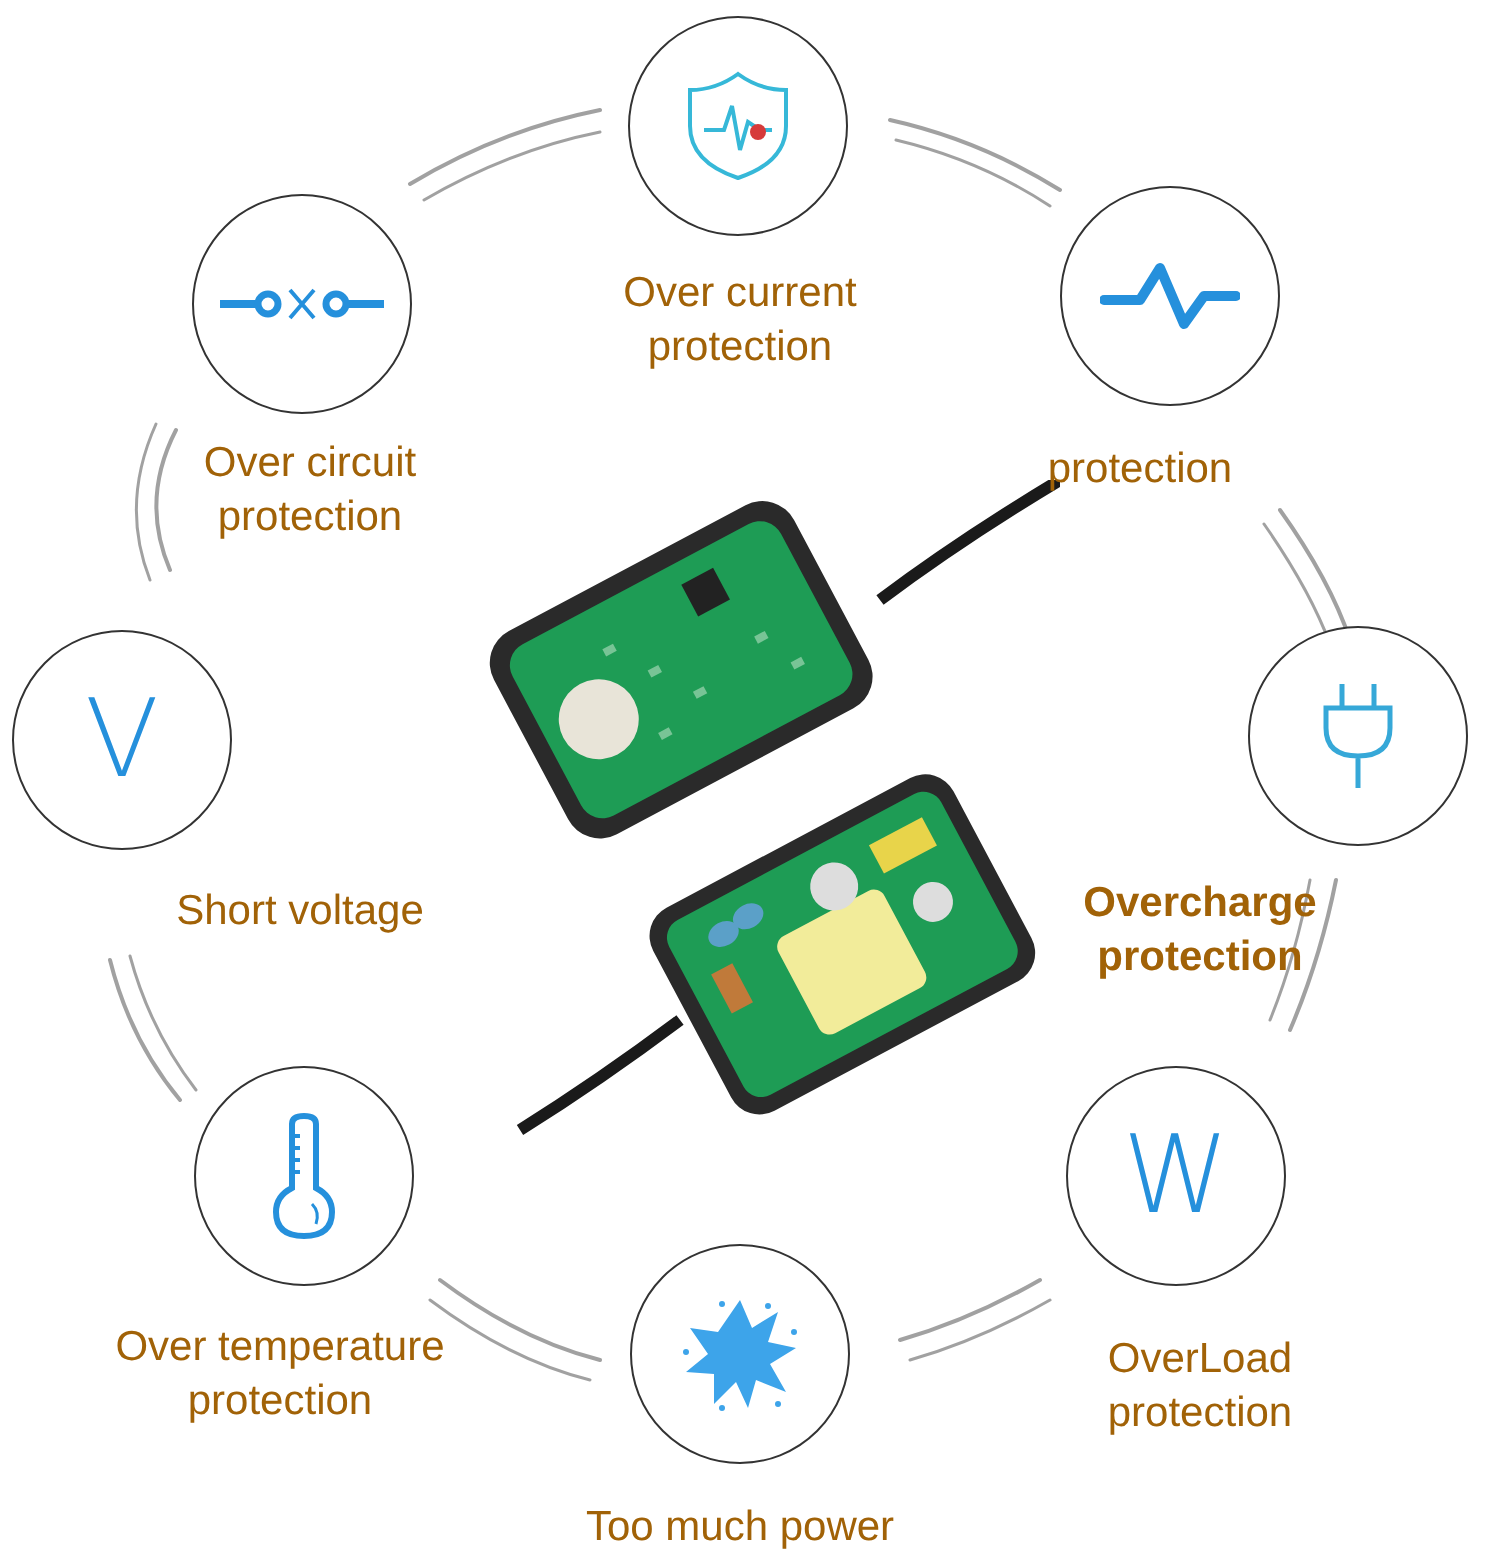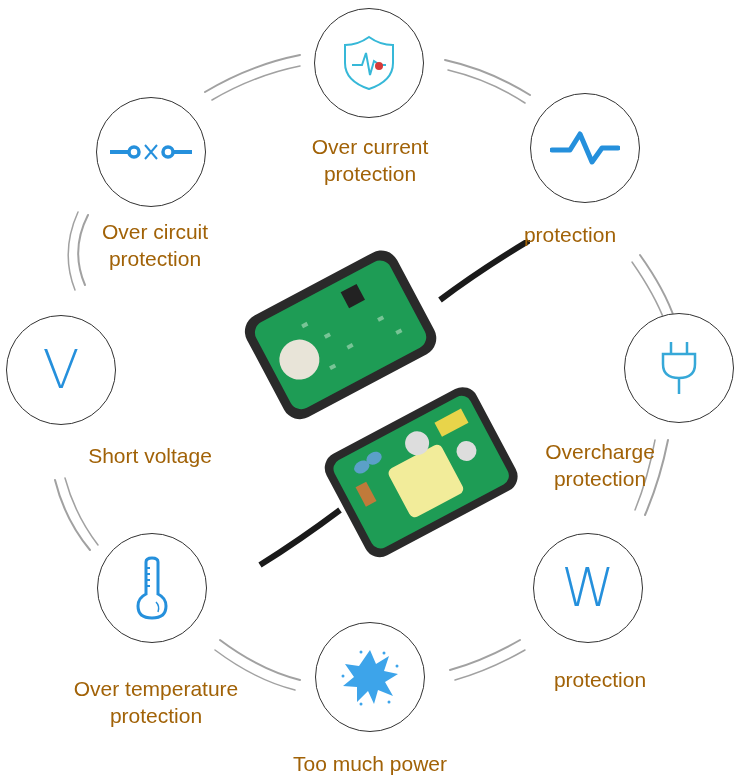--- a/index.html
+++ b/index.html
@@ -84,29 +84,30 @@
 </div>
 <div class="label" style="left:490px;top:221px;width:160px;">
     <span>protection</span>
 </div>
 
 <div class="node" style="left:624px;top:313px;">
   <svg width="44" height="56" viewBox="0 0 44 56">
     <path d="M14 2 L14 14 M30 2 L30 14 M6 14 L38 14 L38 24 Q38 38 22 38 Q6 38 6 24 Z M22 38 L22 54" fill="none" stroke="#36a8d8" stroke-width="2.5"></path>
   </svg>
 </div>
-<div class="label" style="left:530px;top:438px;width:140px;">
+<div class="label" style="left:530px;top:438px;width:140px;font-weight:bold;">
   <span>Overcharge</span>
     <span>protection</span>
 </div>
 
 <div class="node" style="left:533px;top:533px;">
   <span class="letter">W</span>
 </div>
 <div class="label" style="left:530px;top:666px;width:140px;">
+  <span>OverLoad</span>
     <span>protection</span>
 </div>
 
 <div class="node" style="left:315px;top:622px;">
   <svg width="66" height="66" viewBox="0 0 66 66">
     <polygon points="33,6 39,20 52,12 47,27 61,30 48,38 56,52 41,46 37,60 31,47 20,58 20,43 6,42 17,33 8,20 22,22" fill="#3da4ea"></polygon>
     <g fill="#3da4ea">
       <circle cx="24" cy="8" r="1.5"></circle>
         <circle cx="47" cy="9" r="1.5"></circle>
         <circle cx="60" cy="22" r="1.5"></circle>
@@ -120,21 +121,21 @@
   <span>Too much power</span>
 </div>
 
 <div class="node" style="left:97px;top:533px;">
   <svg width="36" height="64" viewBox="0 0 36 64">
     <path d="M12 6 Q12 2 18 2 Q24 2 24 6 L24 38 Q32 42 32 50 Q32 62 18 62 Q4 62 4 50 Q4 42 12 38 Z" fill="none" stroke="#2590dc" stroke-width="3"></path>
     <path d="M12 12 L16 12 M12 18 L16 18 M12 24 L16 24 M12 30 L16 30" stroke="#2590dc" stroke-width="2"></path>
     <path d="M22 46 Q26 50 24 56" fill="none" stroke="#2590dc" stroke-width="1.5"></path>
   </svg>
 </div>
-<div class="label" style="left:56px;top:660px;width:200px;margin-top:15px;">
+<div class="label" style="left:40px;top:660px;width:200px;">
   <span>Over temperature</span>
     <span>protection</span>
 </div>
 
 <div class="node" style="left:6px;top:315px;">
   <span class="letter">V</span>
 </div>
 <div class="label" style="left:80px;top:442px;width:140px;">
   <span>Short voltage</span>
 </div>

